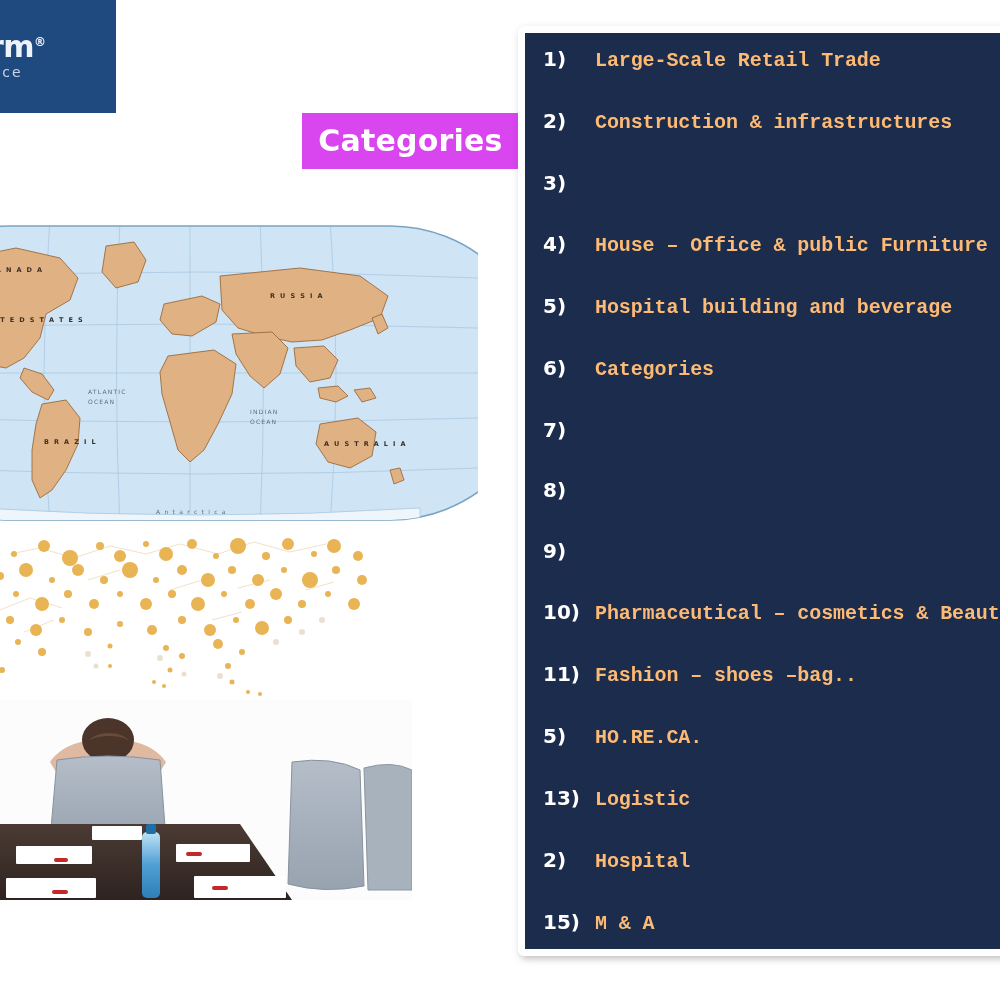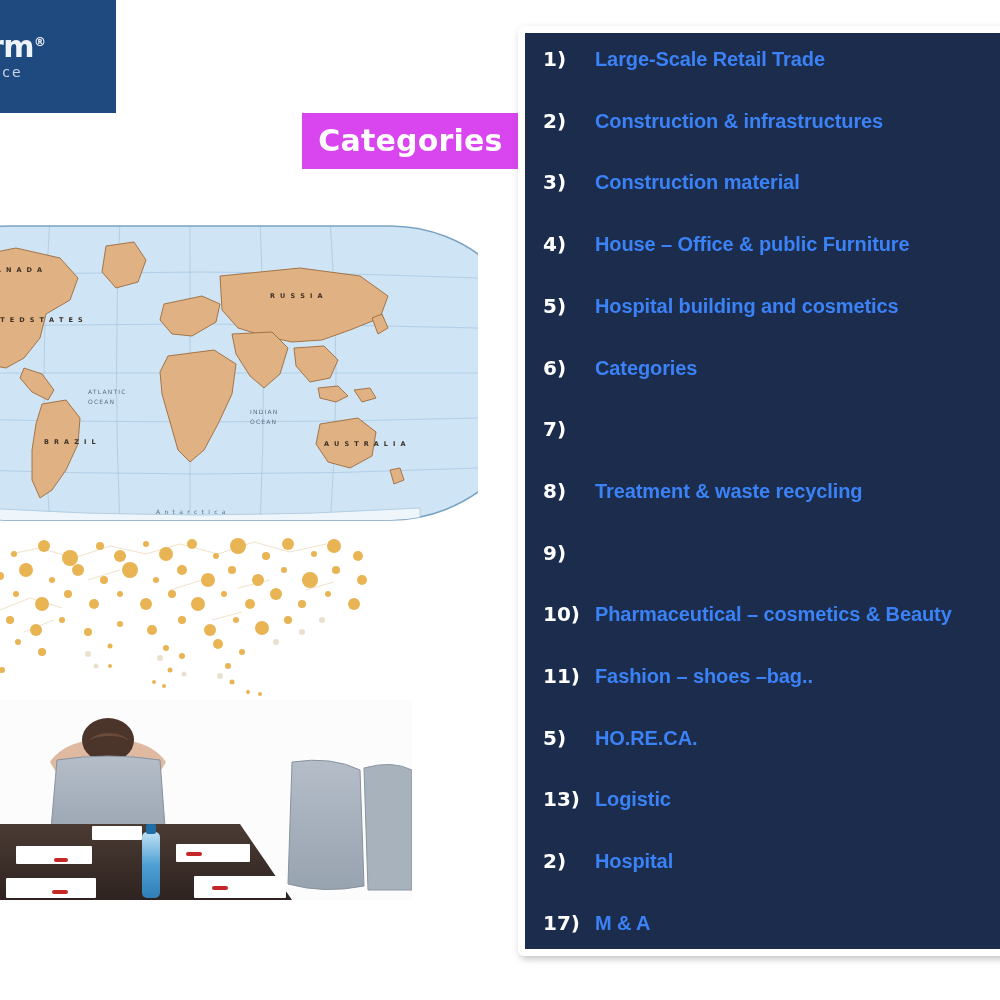--- a/index.html
+++ b/index.html
@@ -145,22 +145,22 @@
   }
   .cat-num {
     color: #ffffff;
     font-family: "DejaVu Sans", sans-serif;
     font-size: 20px;
     font-weight: bold;
     width: 52px;
     flex: 0 0 52px;
   }
   .cat-label {
-    color: #3b82f6;
-    font-family: Liberation Sans, sans-serif;
+    color: #fdba74;
+    font-family: Liberation Mono, monospace;
     font-size: 20px;
     font-weight: bold;
     letter-spacing: -0.1px;
   }
 </style>
 </head>
 <body>
 
 <div class="slide">
 
@@ -403,40 +403,38 @@
       <div class="cat-row">
         <span class="cat-num">1)</span>
         <span class="cat-label">Large-Scale Retail Trade</span>
       </div>
       <div class="cat-row">
         <span class="cat-num">2)</span>
         <span class="cat-label">Construction &amp; infrastructures</span>
       </div>
       <div class="cat-row">
         <span class="cat-num">3)</span>
-        <span class="cat-label">Construction material</span>
       </div>
       <div class="cat-row">
         <span class="cat-num">4)</span>
         <span class="cat-label">House – Office &amp; public Furniture</span>
       </div>
       <div class="cat-row">
         <span class="cat-num">5)</span>
-        <span class="cat-label">Hospital building and cosmetics</span>
+        <span class="cat-label">Hospital building and beverage</span>
       </div>
       <div class="cat-row">
         <span class="cat-num">6)</span>
         <span class="cat-label">Categories</span>
       </div>
       <div class="cat-row">
         <span class="cat-num">7)</span>
       </div>
       <div class="cat-row">
         <span class="cat-num">8)</span>
-        <span class="cat-label">Treatment &amp; waste recycling</span>
       </div>
       <div class="cat-row">
         <span class="cat-num">9)</span>
       </div>
       <div class="cat-row">
         <span class="cat-num">10)</span>
         <span class="cat-label">Pharmaceutical – cosmetics &amp; Beauty</span>
       </div>
       <div class="cat-row">
         <span class="cat-num">11)</span>
@@ -448,20 +446,20 @@
       </div>
       <div class="cat-row">
         <span class="cat-num">13)</span>
         <span class="cat-label">Logistic</span>
       </div>
       <div class="cat-row">
         <span class="cat-num">2)</span>
         <span class="cat-label">Hospital</span>
       </div>
       <div class="cat-row">
-        <span class="cat-num">17)</span>
+        <span class="cat-num">15)</span>
         <span class="cat-label">M &amp; A</span>
       </div>
 
     </div>
   </div>
 
 </div>
 
 </body></html>

